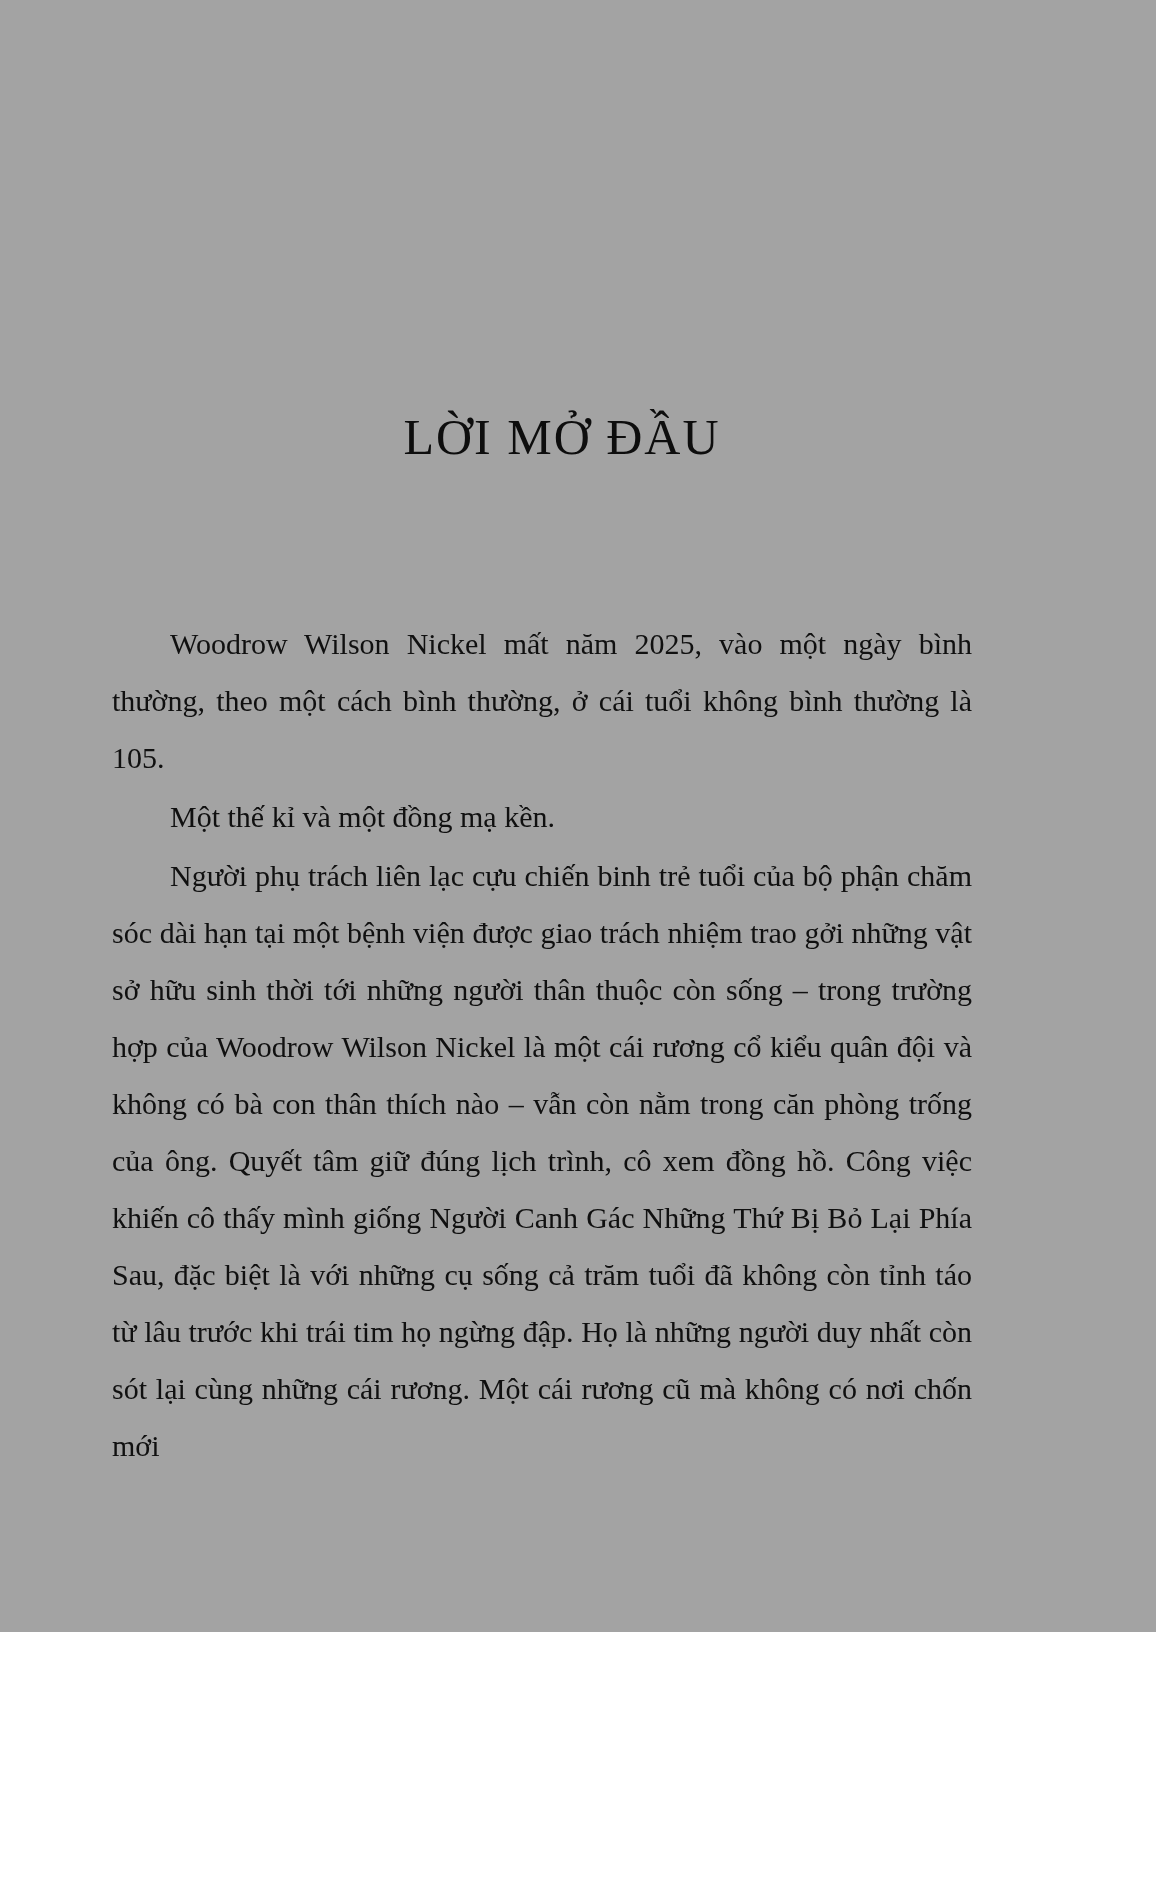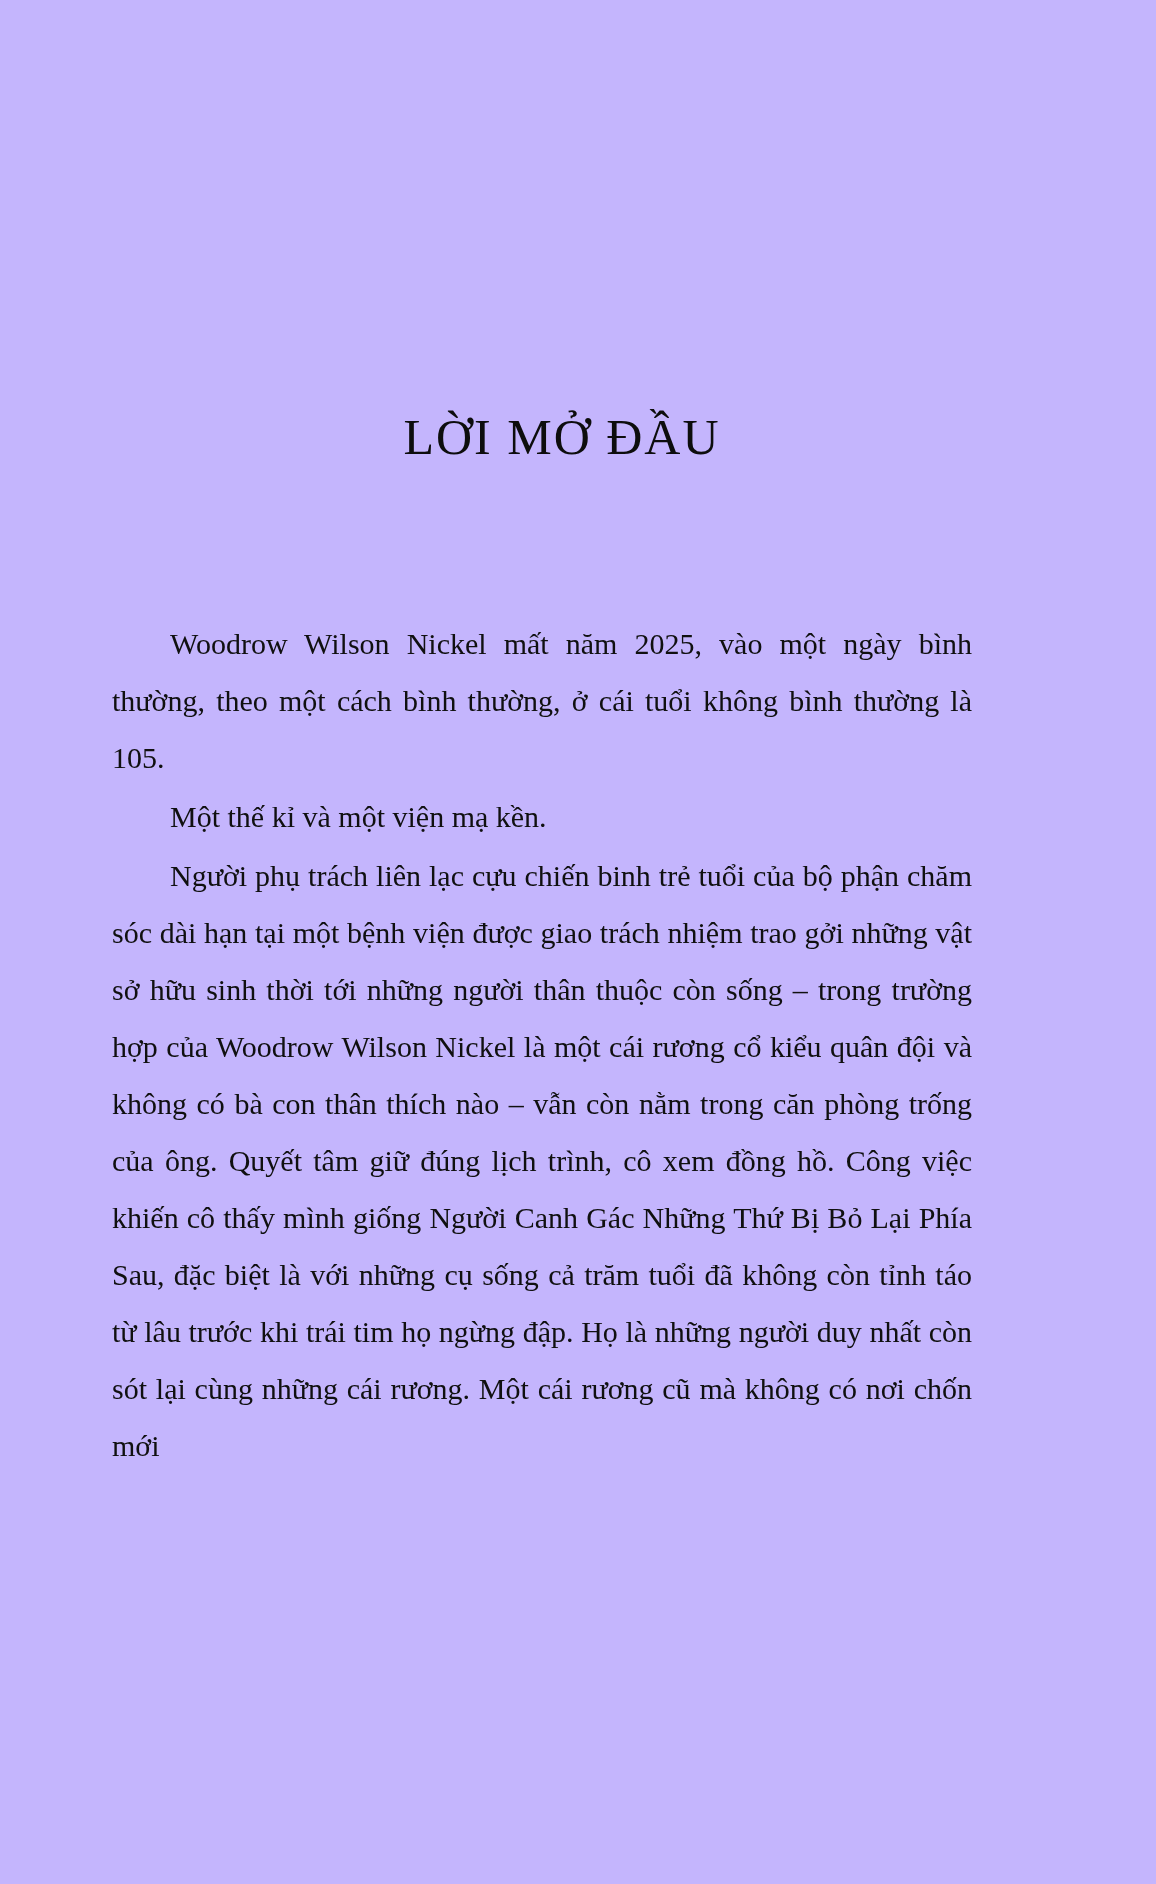--- a/index.html
+++ b/index.html
@@ -11,22 +11,22 @@
     height: 1884px;
     background: #ffffff;
     font-family: "Liberation Serif", "DejaVu Serif", serif;
     color: #111111;
     overflow: hidden;
   }
 
   .page {
     position: relative;
     width: 1156px;
-    height: 1884px;
-    background: #c4b5fd;
+    height: 1632px;
+    background: #a3a3a3;
     box-sizing: border-box;
   }
 
   .page-inner {
     position: absolute;
     left: 112px;
     top: 0;
     width: 900px;
     height: 1884px;
   }
@@ -78,19 +78,19 @@
 <body>
 
 <div class="page">
   <div class="page-inner">
 
     <h1 class="chapter-title">LỜI MỞ ĐẦU</h1>
 
     <div class="body-block">
       <p class="para para-1">Woodrow Wilson Nickel mất năm 2025, vào một ngày bình thường, theo một cách bình thường, ở cái tuổi không bình thường là 105.</p>
 
-      <p class="para para-2 short-line">Một thế kỉ và một viện mạ kền.</p>
+      <p class="para para-2 short-line">Một thế kỉ và một đồng mạ kền.</p>
 
       <p class="para para-3">Người phụ trách liên lạc cựu chiến binh trẻ tuổi của bộ phận chăm sóc dài hạn tại một bệnh viện được giao trách nhiệm trao gởi những vật sở hữu sinh thời tới những người thân thuộc còn sống – trong trường hợp của Woodrow Wilson Nickel là một cái rương cổ kiểu quân đội và không có bà con thân thích nào – vẫn còn nằm trong căn phòng trống của ông. Quyết tâm giữ đúng lịch trình, cô xem đồng hồ. Công việc khiến cô thấy mình giống Người Canh Gác Những Thứ Bị Bỏ Lại Phía Sau, đặc biệt là với những cụ sống cả trăm tuổi đã không còn tỉnh táo từ lâu trước khi trái tim họ ngừng đập. Họ là những người duy nhất còn sót lại cùng những cái rương. Một cái rương cũ mà không có nơi chốn mới</p>
     </div>
 
   </div>
 </div>
 
 </body></html>

